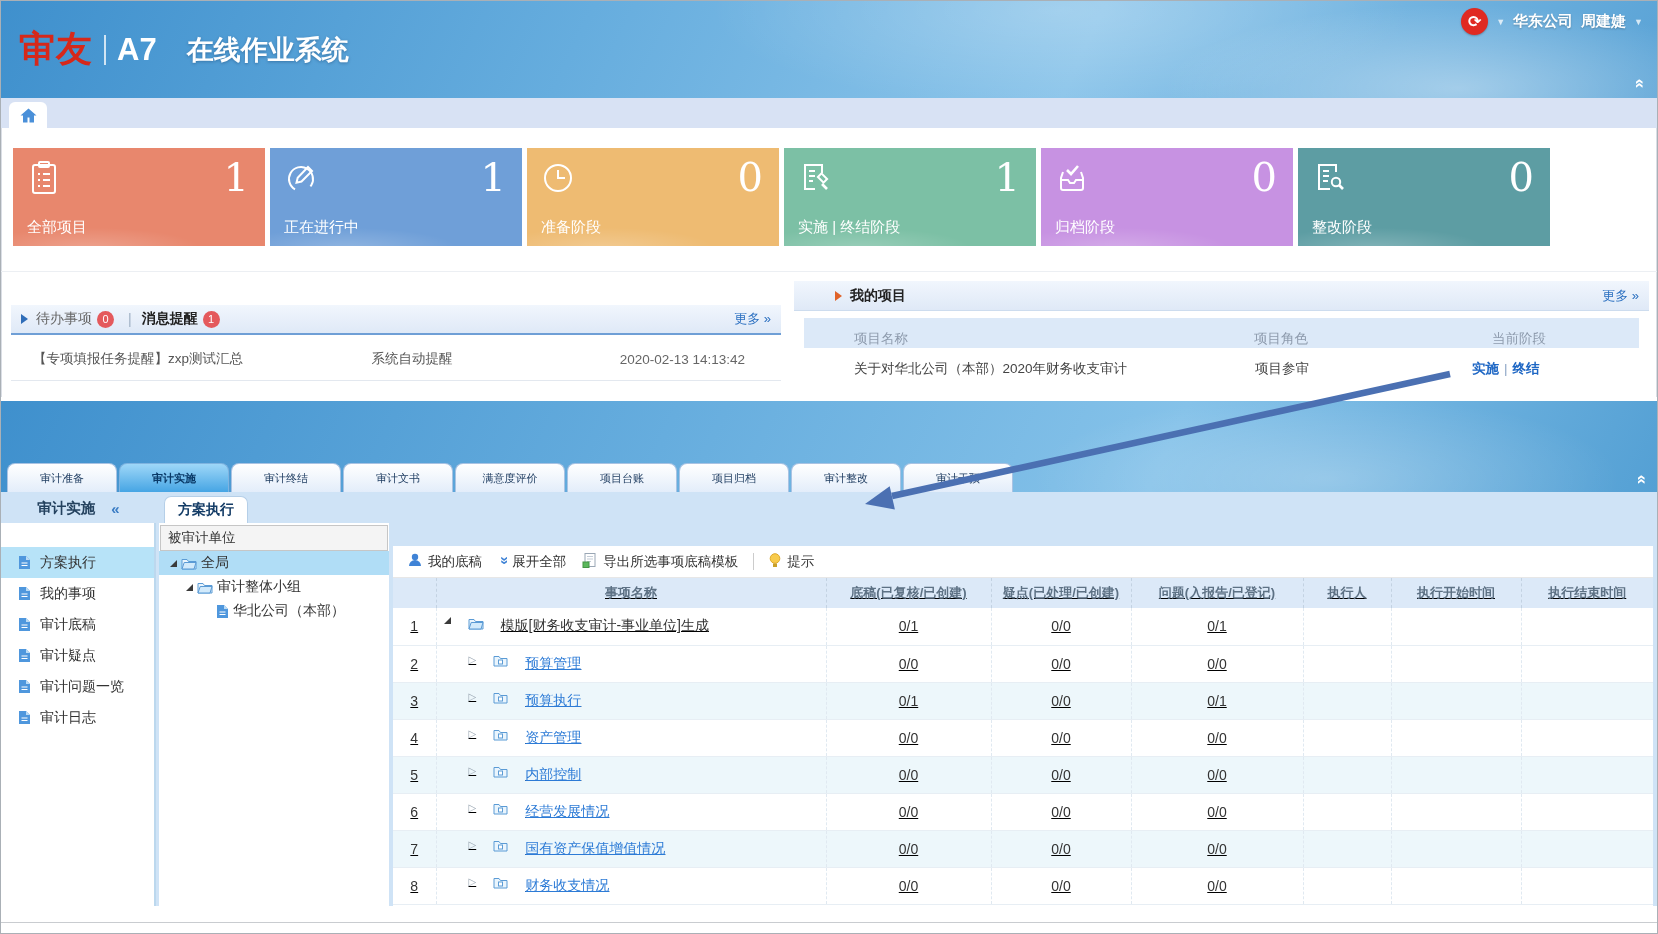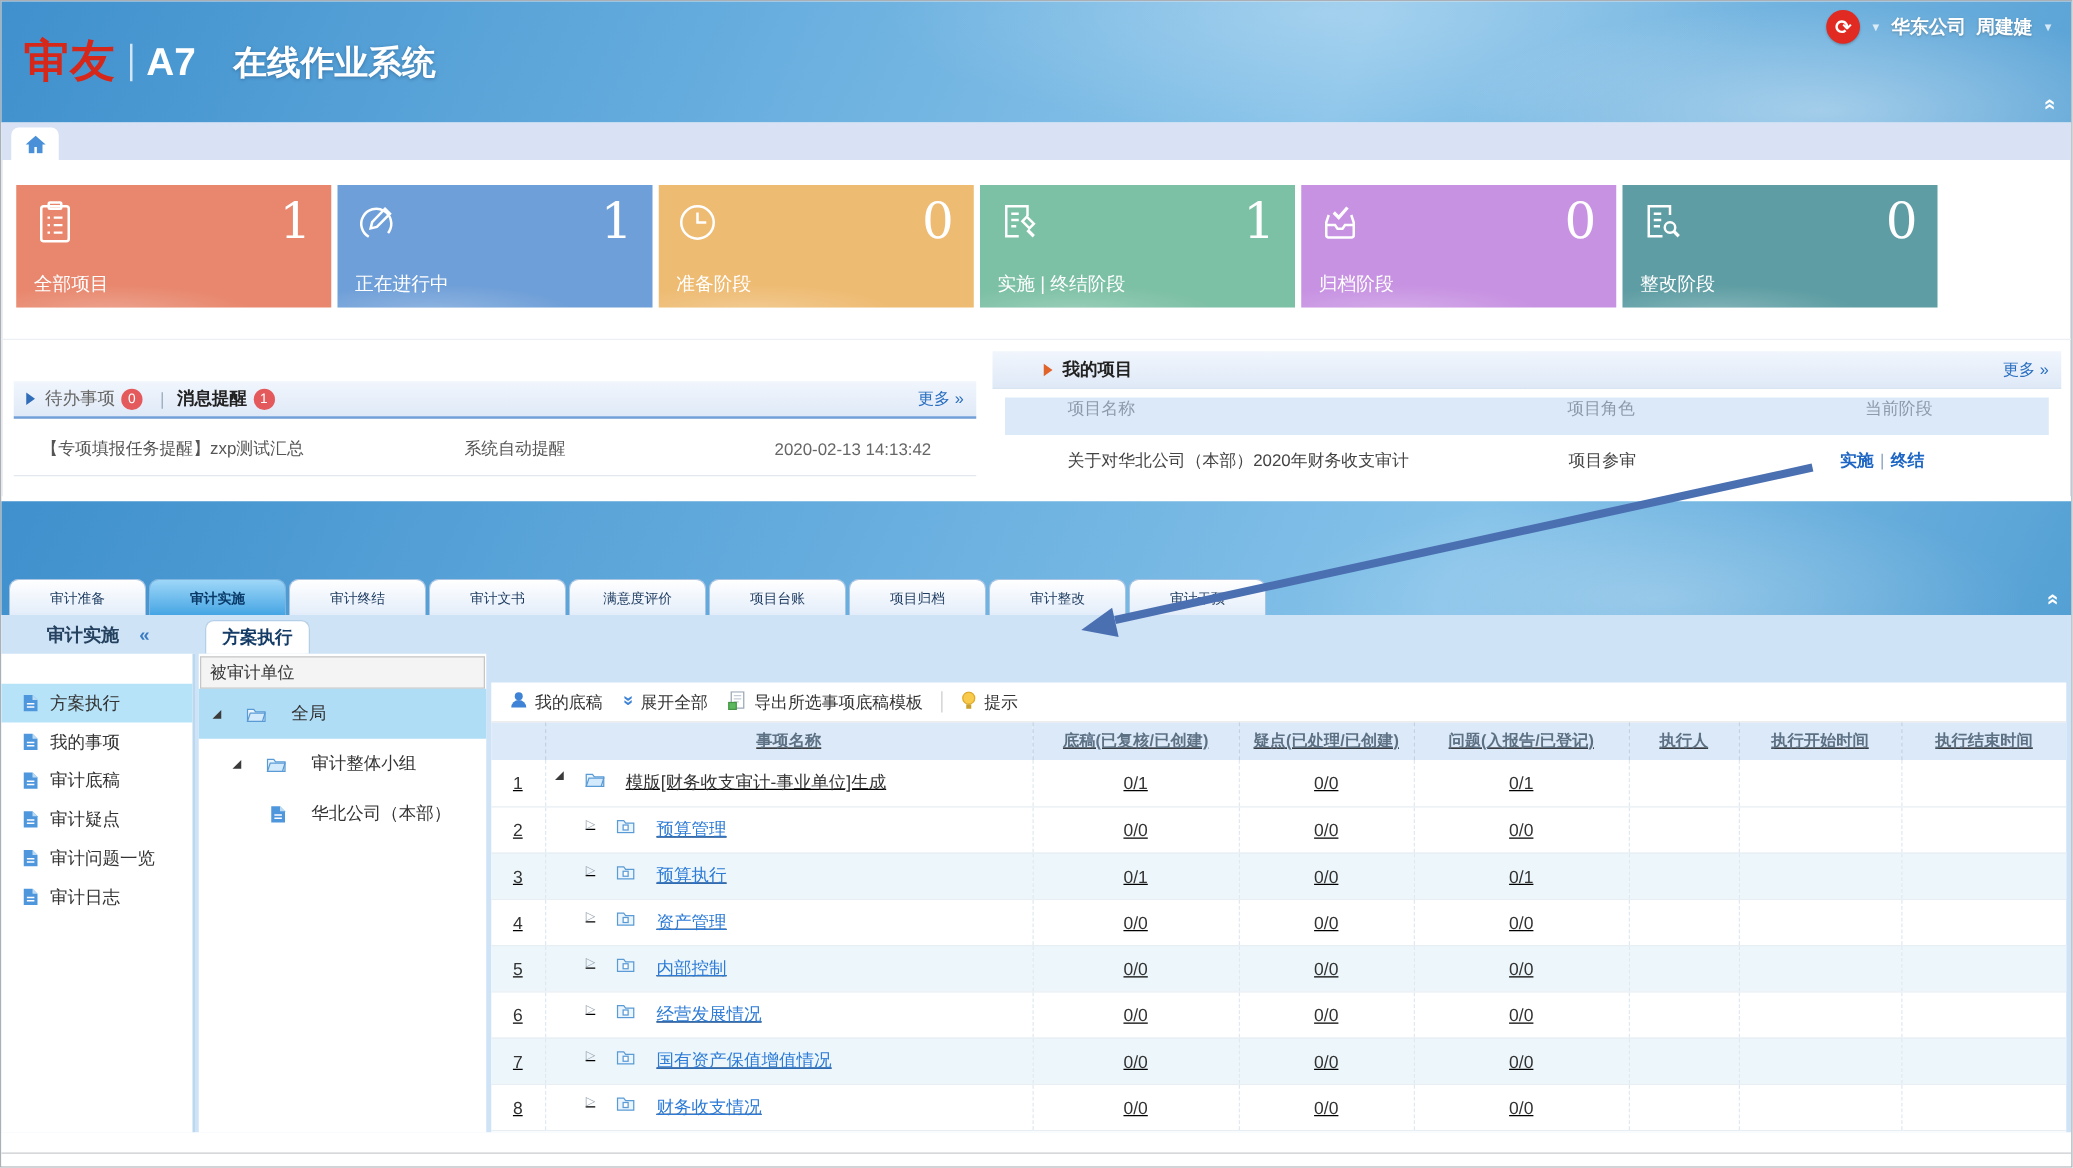--- a/index.html
+++ b/index.html
@@ -52,21 +52,21 @@
   .ptab { font-size:14px; color:#666; }
   .ptab.strong { color:#222; font-weight:bold; }
   .badge { min-width:17px; height:17px; border-radius:9px; background:#e4595c; color:#fff; font-size:11px; display:inline-flex; align-items:center; justify-content:center; padding:0 4px; margin:0 4px 0 5px; }
   .ptab-div { color:#9fb0c4; margin:0 10px; font-size:14px; }
   .spacer { flex:1; }
   .more-link { color:#2a6fc0; font-size:13px; text-decoration:none; }
   .msg-row { display:flex; align-items:center; padding:15px 12px 12px 22px; font-size:13.5px; color:#555; border-bottom:1px solid #e3e8ef; }
   .msg-title { width:46%; }
   .msg-source { width:26%; color:#555; }
   .msg-time { flex:1; text-align:right; padding-right:24px; color:#666; }
-  .ptable-head { display:flex; align-items:flex-start; height:30px; background:#dce9f8; margin:7px 10px 0 10px; color:#8d9aac; font-size:13.5px;gap:47px; }
+  .ptable-head { display:flex; align-items:flex-end; height:30px; background:#dce9f8; margin:7px 10px 0 10px; color:#8d9aac; font-size:13.5px;gap:47px; }
   .ptable-row { display:flex; align-items:center; padding:12px 10px 0 10px; font-size:13.5px; color:#444; }
   .pc-name { width:54%; padding-left:50px; }
   .pc-role { width:26%; }
   .pc-stage { width:20%; }
   .stage-link { color:#1d66c4; font-weight:bold; text-decoration:none; }
   .stage-sep { color:#8aa4c4; margin:0 5px; }
 
   
   .hdr2 { position:absolute; left:0; top:400px; width:100%; height:91px;
     background:
@@ -86,21 +86,21 @@
   .sidebar-hdr { position:absolute; left:0; top:494px; width:155px; height:26px; display:flex; align-items:center; justify-content:center; gap:16px; font-size:14.5px; font-weight:bold; color:#24425f; }
   .sb-collapse { color:#3a7cc4; font-size:15px; font-weight:bold; }
   .sidebar-list { position:absolute; left:0; top:522px; width:155px; height:383px; background:#fff; border-right:2px solid #bcd8ee; padding-top:24px; }
   .sb-item { height:31px; display:flex; align-items:center; padding-left:17px; gap:9px; font-size:14px; color:#333; cursor:default; }
   .sb-item.selected { background:#b7e3f8; }
 
   
   .subtab { position:absolute; left:163px; top:495px; width:84px; height:27px; background:#fff; border:1px solid #b5cfe8; border-bottom:none; border-radius:7px 7px 0 0; display:flex; align-items:center; justify-content:center; font-size:14px; font-weight:bold; color:#143c66; }
   .treepanel { position:absolute; left:158px; top:522px; width:230px; height:383px; background:#fff; }
   .unitbox { margin:2px 1px 0 1px; height:26px; background:#f4f4f4; border:1px solid #c6c6c6; display:flex; align-items:center; padding-left:7px; font-size:13.5px; color:#333; }
-  .tree-node { height:40px; display:flex; align-items:center; gap:20px; font-size:14px; color:#333; }
+  .tree-node { height:24px; display:flex; align-items:center; gap:4px; font-size:14px; color:#333; }
   .tn-0 { padding-left:11px; background:#b0ddf6; }
   .tn-1 { padding-left:27px; }
   .tn-2 { padding-left:57px; }
   .tri-exp { width:0; height:0; border-bottom:7px solid #3a3a3a; border-left:7px solid transparent; }
   .tri-col { color:#9aa6b2; font-size:10px; line-height:1; }
 
   
   .main2 { position:absolute; left:392px; top:545px; width:1260px; height:360px; background:#fff; }
   .toolbar { height:32px; display:flex; align-items:center; gap:6px; padding-left:10px; border-bottom:1px solid #e7e7e7; font-size:13.5px; color:#333; }
   .tb-btn { display:flex; align-items:flex-start; gap:6px; padding:0 5px; cursor:default; }

